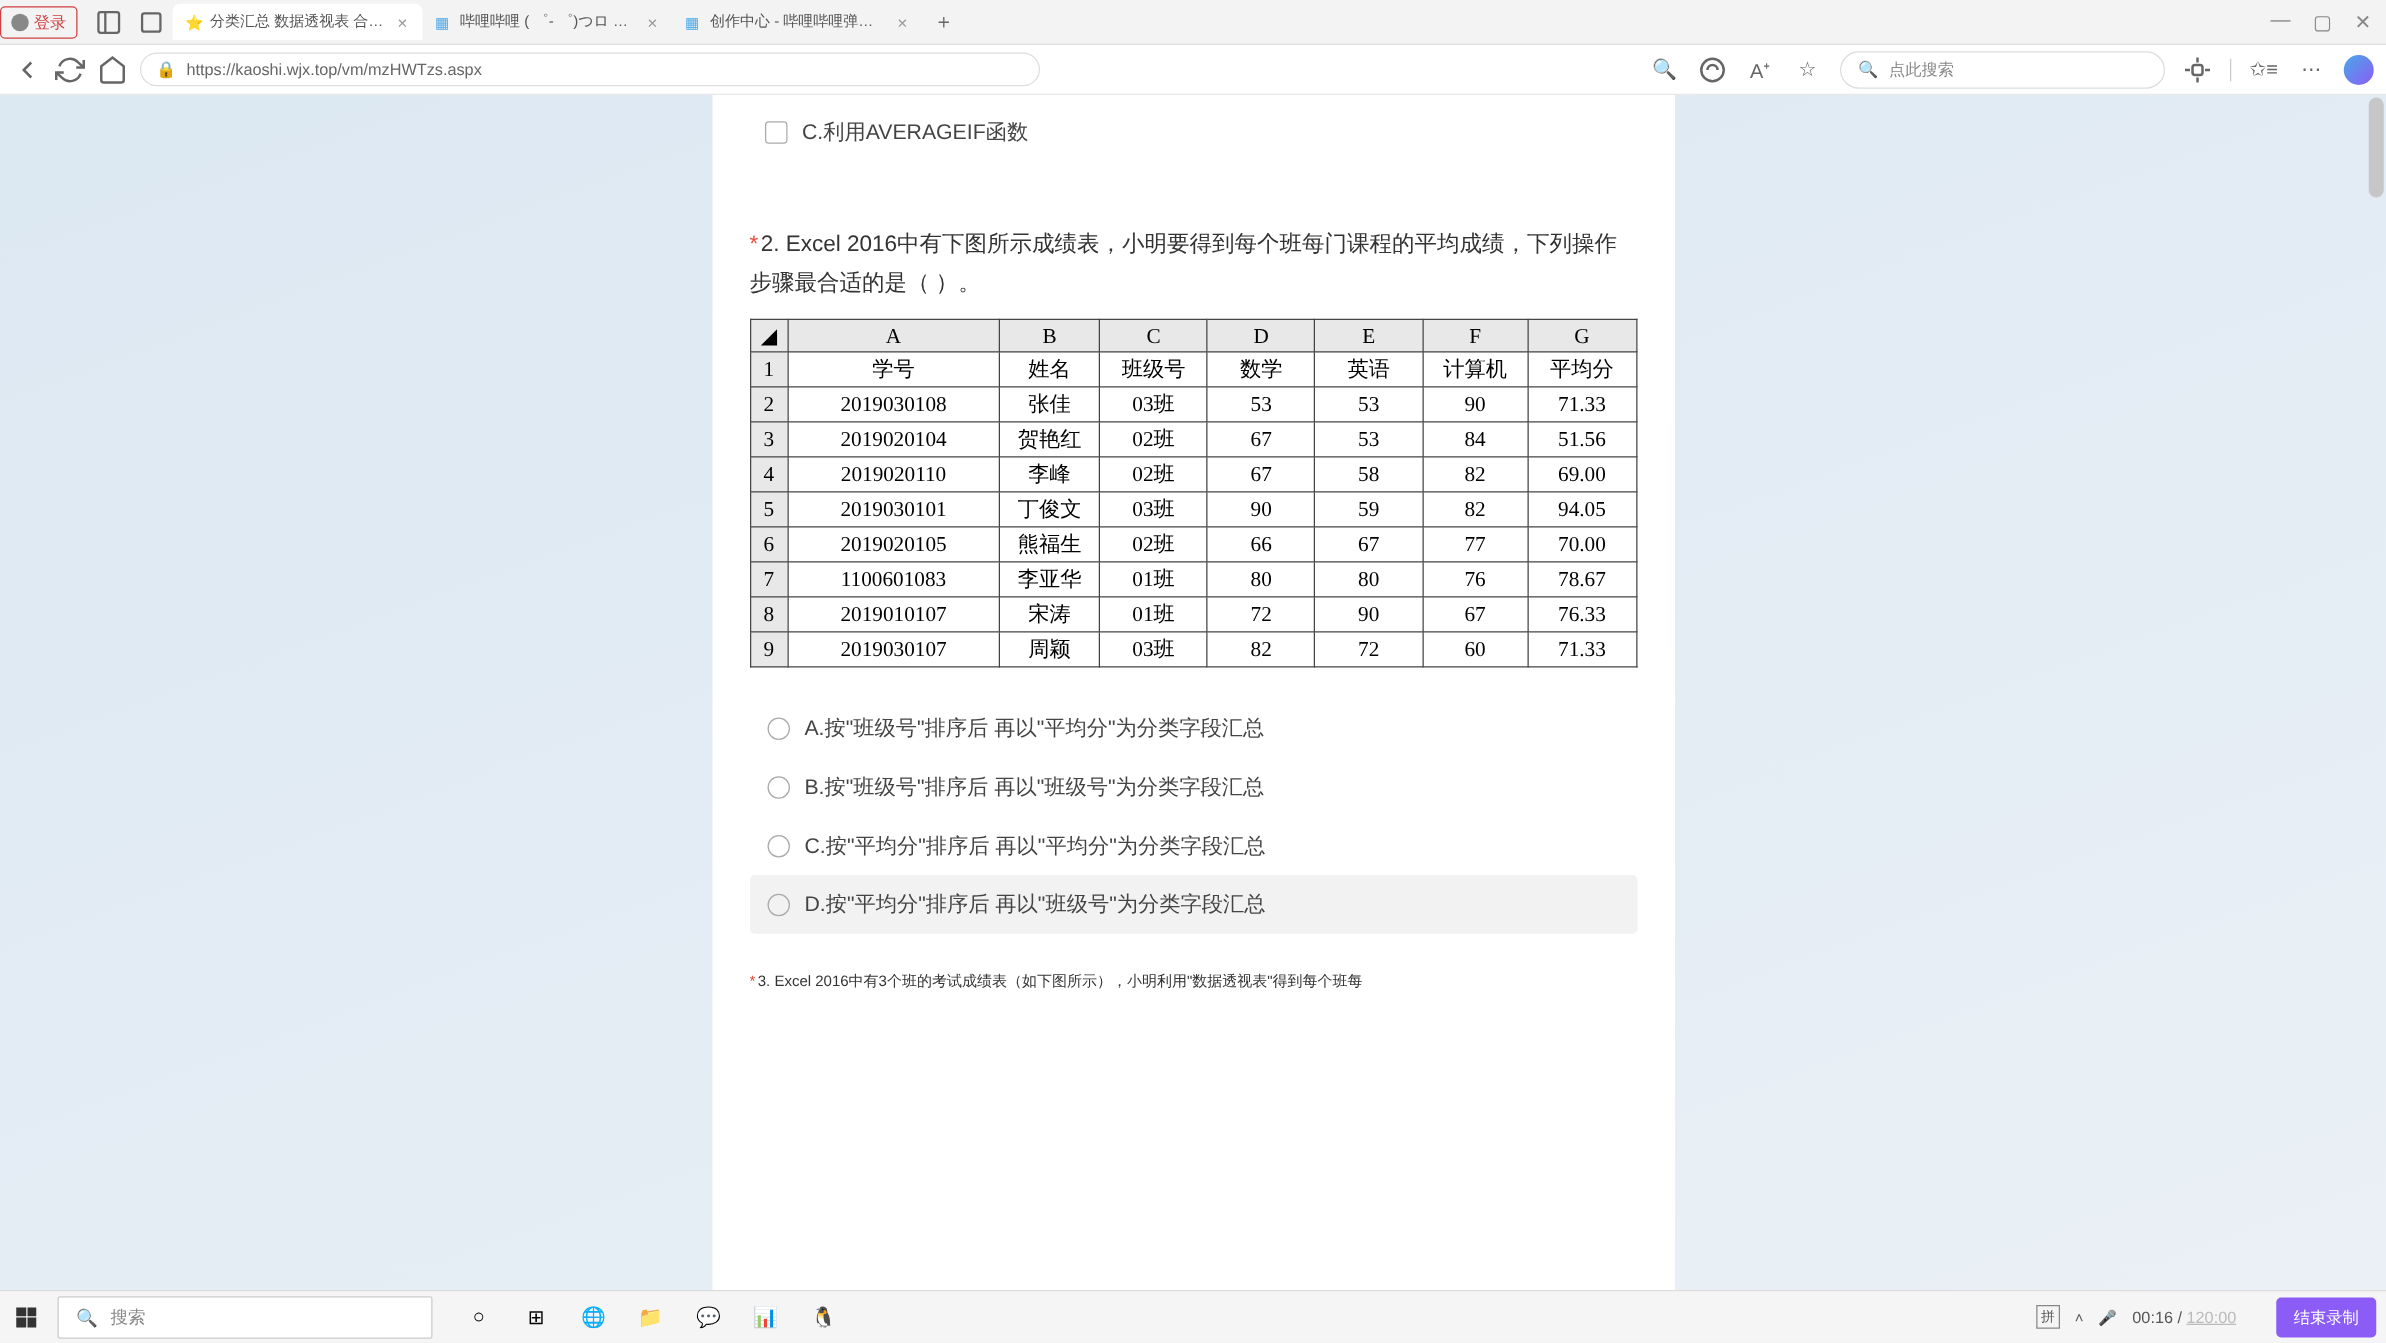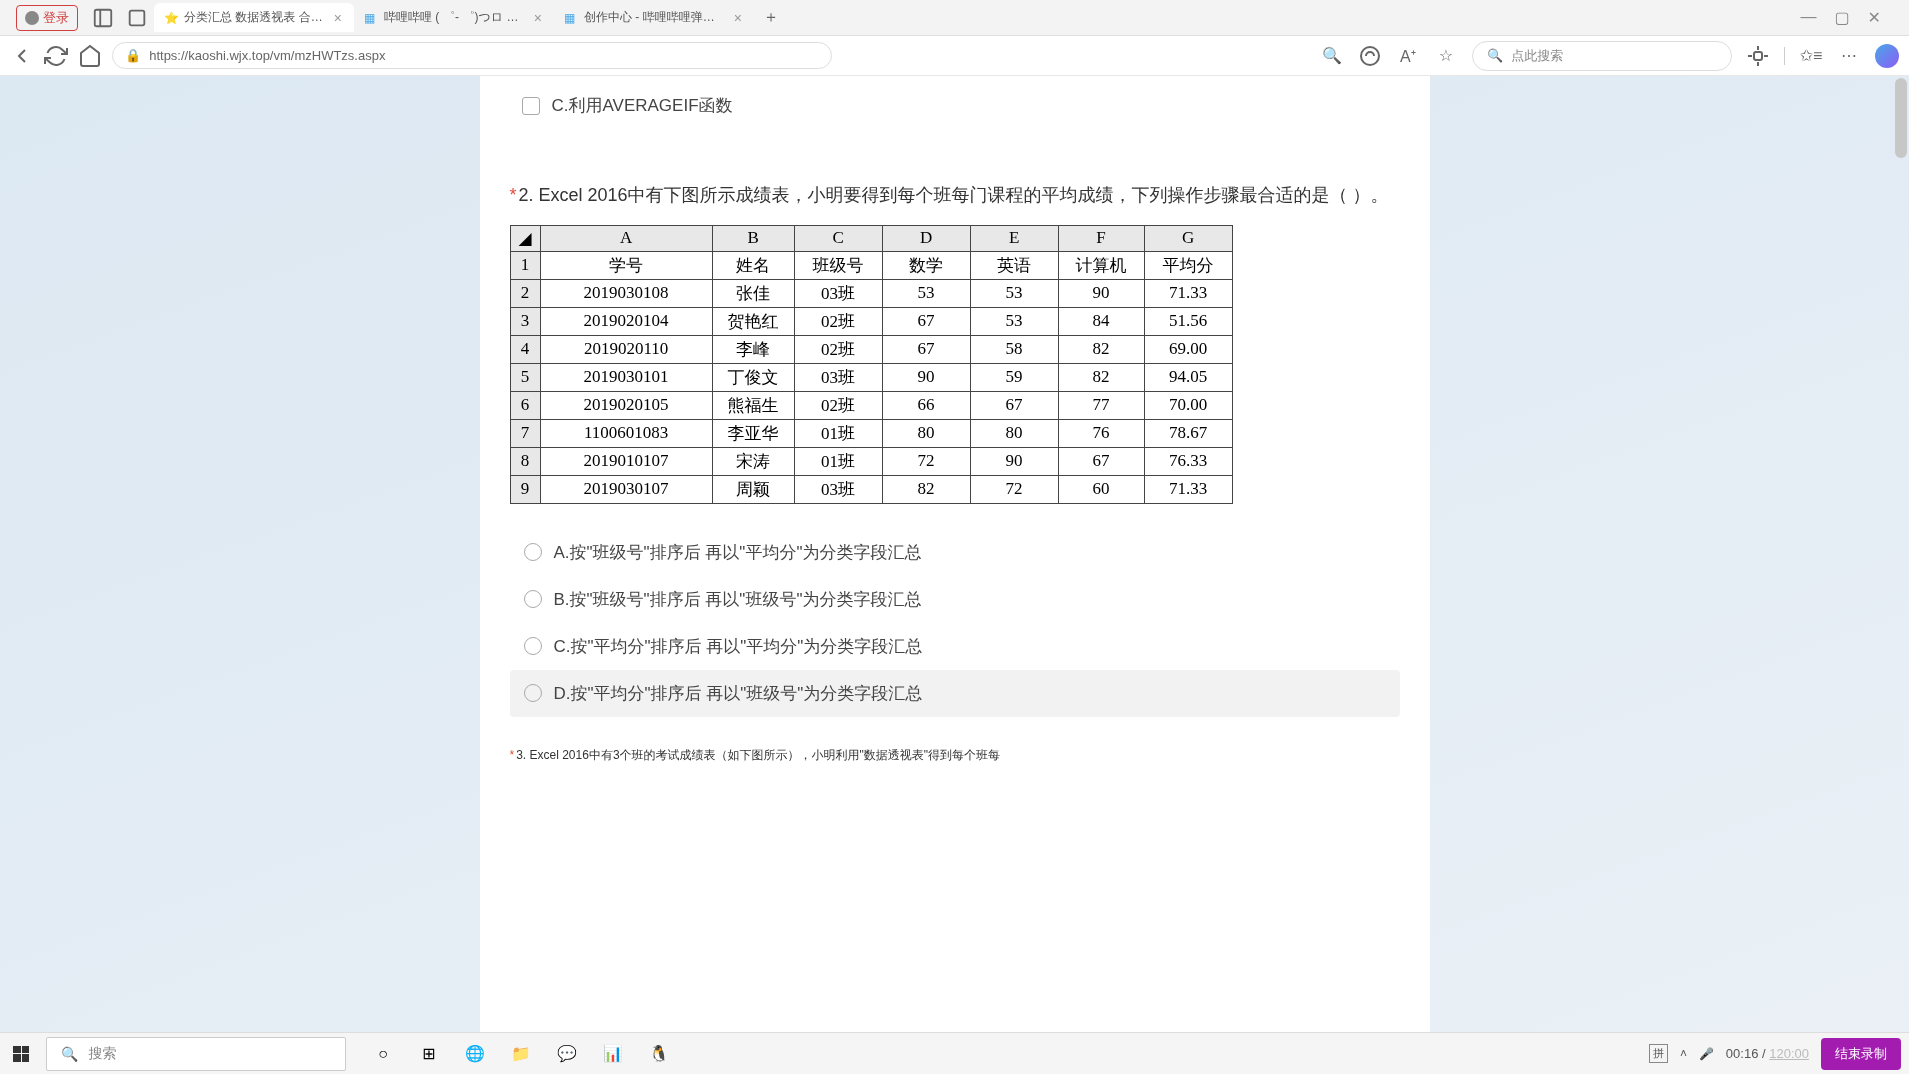--- a/index.html
+++ b/index.html
@@ -1,19 +1,19 @@
 <!DOCTYPE html>
 <html><head>
   <meta charset="utf-8">
   <style>
     * { margin: 0; padding: 0; box-sizing: border-box; }
     body { font-family: "Microsoft YaHei", Arial, sans-serif; background: #eef2f5; overflow: hidden; }
     
     
-    .titlebar { height: 36px; background: #f3f3f3; display: flex; align-items: center; padding: 0 16px; border-bottom: 1px solid #e0e0e0; }
+    .titlebar { height: 36px; background: #f3f3f3; display: flex; align-items: center; padding: 0 0; border-bottom: 1px solid #e0e0e0; }
     .login-btn { display: flex; align-items: center; gap: 4px; padding: 3px 8px; border: 1px solid #d04040; border-radius: 4px; color: #d04040; font-size: 13px; margin-right: 8px; }
     .login-btn .avatar { width: 14px; height: 14px; background: #888; border-radius: 50%; }
     .tb-icon { width: 22px; height: 22px; margin: 0 6px; color: #666; display: flex; align-items: center; justify-content: center; }
     .tabs { display: flex; align-items: center; flex: 1; }
     .tab { display: flex; align-items: center; gap: 6px; padding: 6px 10px; max-width: 200px; font-size: 12px; color: #555; border-radius: 6px 6px 0 0; }
     .tab.active { background: #fff; }
     .tab-icon { width: 14px; height: 14px; flex-shrink: 0; }
     .tab-close { color: #999; font-size: 14px; padding: 0 2px; }
     .tab-text { white-space: nowrap; overflow: hidden; text-overflow: ellipsis; }
     .window-controls { display: flex; gap: 18px; padding-right: 12px; color: #888; }
@@ -23,21 +23,21 @@
     .ab-icon { width: 24px; height: 24px; color: #666; display: flex; align-items: center; justify-content: center; }
     .url-box { flex: 1; display: flex; align-items: center; gap: 8px; padding: 5px 12px; border: 1px solid #ddd; border-radius: 16px; font-size: 13px; color: #666; max-width: 720px; }
     .url-box .lock { color: #888; }
     .ab-right { display: flex; align-items: center; gap: 14px; margin-left: auto; }
     .search-box { display: flex; align-items: center; gap: 8px; padding: 5px 14px; border: 1px solid #ddd; border-radius: 16px; font-size: 13px; color: #888; width: 260px; }
     .divider { width: 1px; height: 18px; background: #ccc; }
     .copilot { width: 24px; height: 24px; background: linear-gradient(135deg,#4aa8e8,#8b5cf6); border-radius: 50%; }
     
     
     .viewport { position: relative; height: calc(100vh - 36px - 40px - 42px); overflow: hidden; background: linear-gradient(160deg,#dce8f2 0%,#eaf0f6 100%); }
-    .page { width: 950px; margin: 0 auto; background: #fff; min-height: 100%; padding: 10px 30px; }
+    .page { width: 770px; margin: 0 auto; background: #fff; min-height: 100%; padding: 10px 30px; }
     .scrollbar { position: absolute; right: 2px; top: 0; width: 12px; height: 100%; }
     .scrollbar-thumb { position: absolute; top: 2px; right: 0; width: 12px; height: 80px; background: #c7c7c7; border-radius: 6px; }
     
     .question1-tail .option { display: flex; align-items: center; gap: 12px; padding: 8px 12px; font-size: 17px; color: #444; }
     .checkbox { width: 18px; height: 18px; border: 1px solid #aaa; border-radius: 3px; }
     
     .question2 { margin-top: 55px; }
     .q-title { font-size: 18px; line-height: 1.7; color: #333; }
     .required { color: #e74c3c; margin-right: 2px; }
     
@@ -58,21 +58,21 @@
     .taskbar { position: fixed; bottom: 0; left: 0; right: 0; height: 42px; background: #f5f5f5; border-top: 1px solid #ddd; display: flex; align-items: center; }
     .start { width: 42px; height: 42px; display: flex; align-items: center; justify-content: center; }
     .win-logo { width: 16px; height: 16px; display: grid; grid-template-columns: 1fr 1fr; gap: 1px; }
     .win-logo span { background: #333; }
     .ts-search { display: flex; align-items: center; gap: 10px; padding: 0 14px; height: 34px; border: 1px solid #ccc; background: #fff; border-radius: 2px; font-size: 14px; color: #888; width: 300px; margin-left: 4px; }
     .task-icons { display: flex; gap: 20px; margin-left: 24px; }
     .task-icon { width: 26px; height: 26px; display: flex; align-items: center; justify-content: center; }
     .tray { margin-left: auto; display: flex; align-items: center; gap: 12px; padding-right: 8px; font-size: 12px; color: #555; }
     .rec-timer { font-size: 13px; color: #555; }
     .rec-timer .total { color: #bbb; text-decoration: underline; }
-    .stop-rec { background: #a21caf; color: #fff; padding: 7px 14px; border-radius: 4px; font-size: 13px; }
+    .stop-rec { background: #8b5cf6; color: #fff; padding: 7px 14px; border-radius: 4px; font-size: 13px; margin-left: 20px; }
     
     svg { width: 100%; height: 100%; }
   </style>
 </head>
 <body>
 
 <div class="titlebar">
   <div class="login-btn">
     <span class="avatar"></span>
     <span>登录</span>

